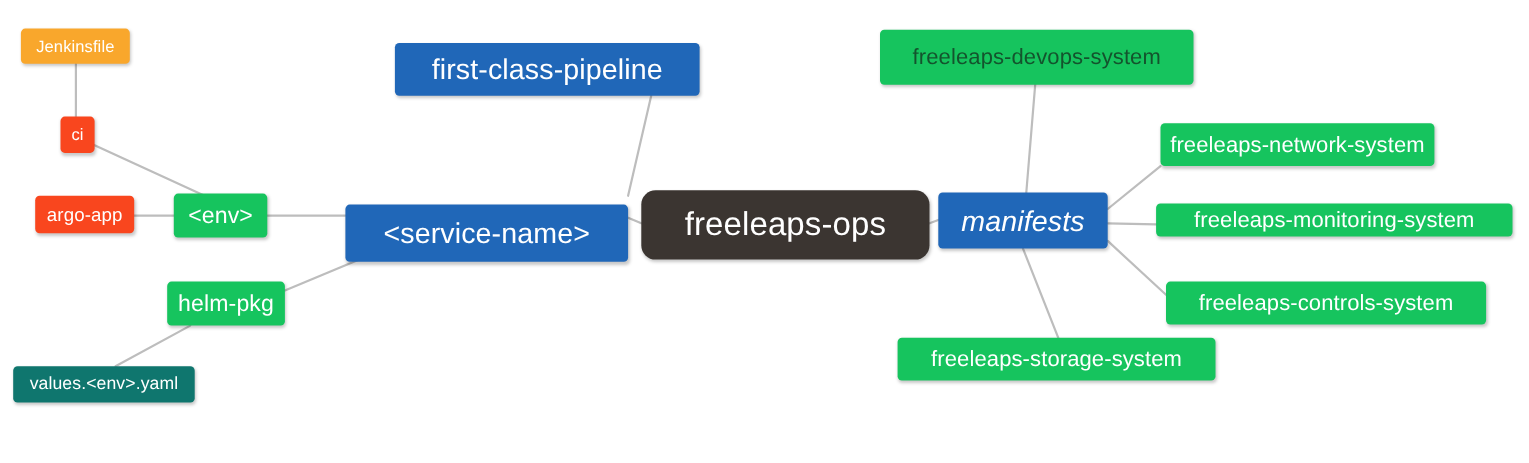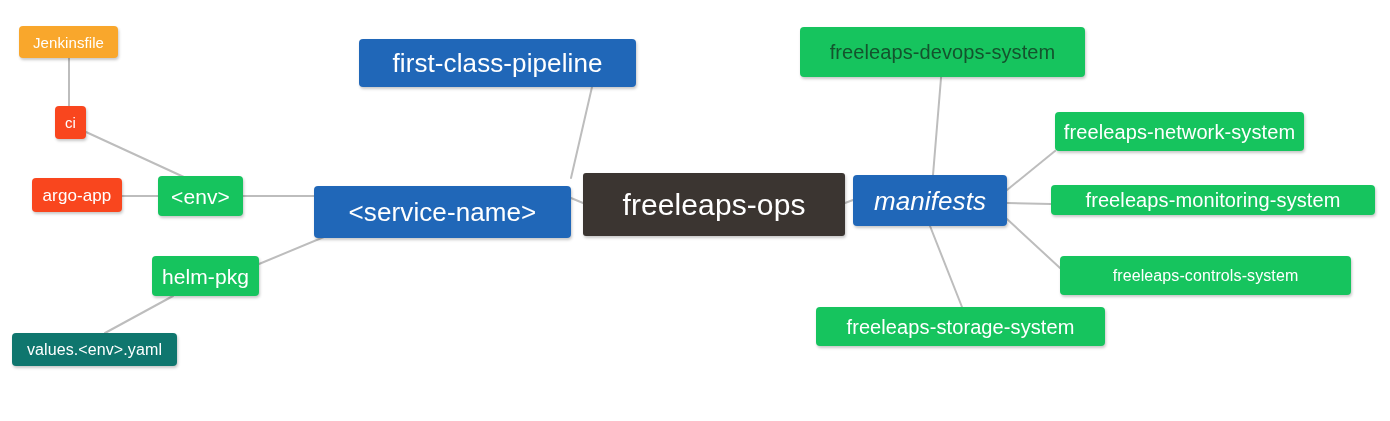--- a/index.html
+++ b/index.html
@@ -36,21 +36,21 @@
     color: #ffffff;
     border-radius: 4px;
     white-space: nowrap;
     line-height: 1;
     letter-spacing: 0.1px;
     box-shadow: 1px 2px 3px rgba(0,0,0,0.22);
     user-select: none;
     z-index: 2;
   }
   .node.root {
-    border-radius: 3px;
+    border-radius: 13px;
   }
 </style>
 </head>
 <body>
 
 <div id="canvas">
   <svg id="edges" viewBox="0 0 1390 421" preserveAspectRatio="none" aria-hidden="true">
       <line x1="583" y1="203" x2="571" y2="198" stroke="#bdbdbd" stroke-width="2" stroke-linecap="round"></line>
       <line x1="845" y1="203" x2="853" y2="200" stroke="#bdbdbd" stroke-width="2" stroke-linecap="round"></line>
       <line x1="592" y1="87" x2="571" y2="178" stroke="#bdbdbd" stroke-width="2" stroke-linecap="round"></line>
@@ -73,16 +73,16 @@
       <div class="node" style="left: 315px; top: 39px; width: 277px; height: 48px; background: rgb(32, 103, 184); font-size: 26px; color: rgb(255, 255, 255); margin-left: 44px;">first-class-pipeline</div>
       <div class="node" style="left: 158px; top: 176px; width: 85px; height: 40px; background: rgb(22, 196, 94); font-size: 21px; color: rgb(255, 255, 255);">&lt;env&gt;</div>
       <div class="node" style="left: 152px; top: 256px; width: 107px; height: 40px; background: rgb(22, 196, 94); font-size: 21px; color: rgb(255, 255, 255);">helm-pkg</div>
       <div class="node" style="left: 19px; top: 26px; width: 99px; height: 32px; background: rgb(249, 167, 44); font-size: 15px; color: rgb(255, 255, 255);">Jenkinsfile</div>
       <div class="node" style="left: 55px; top: 106px; width: 31px; height: 33px; background: rgb(249, 70, 30); font-size: 15px; color: rgb(255, 255, 255);">ci</div>
       <div class="node" style="left: 32px; top: 178px; width: 90px; height: 34px; background: rgb(249, 70, 30); font-size: 17px; color: rgb(255, 255, 255);">argo-app</div>
       <div class="node" style="left: 12px; top: 333px; width: 165px; height: 33px; background: #0f766e; font-size: 16px; color: rgb(255, 255, 255);">values.&lt;env&gt;.yaml</div>
       <div class="node" style="left: 800px; top: 27px; width: 285px; height: 50px; background: rgb(22, 196, 94); font-size: 20px; color: #14532d;">freeleaps-devops-system</div>
       <div class="node" style="left: 1055px; top: 112px; width: 249px; height: 39px; background: rgb(22, 196, 94); font-size: 20px; color: rgb(255, 255, 255);">freeleaps-network-system</div>
       <div class="node" style="left: 1051px; top: 185px; width: 324px; height: 30px; background: rgb(22, 196, 94); font-size: 20px; color: rgb(255, 255, 255);">freeleaps-monitoring-system</div>
-      <div class="node" style="left: 1060px; top: 256px; width: 291px; height: 39px; background: rgb(22, 196, 94); font-size: 16px; color: rgb(255, 255, 255); text-align: right;">freeleaps-controls-system</div>
+      <div class="node" style="left: 1060px; top: 256px; width: 291px; height: 39px; background: rgb(22, 196, 94); font-size: 20px; color: rgb(255, 255, 255); text-align: right;">freeleaps-controls-system</div>
       <div class="node" style="left: 816px; top: 307px; width: 289px; height: 39px; background: rgb(22, 196, 94); font-size: 20px; color: rgb(255, 255, 255);">freeleaps-storage-system</div>
     </div>
 </div>
 
 </body></html>

